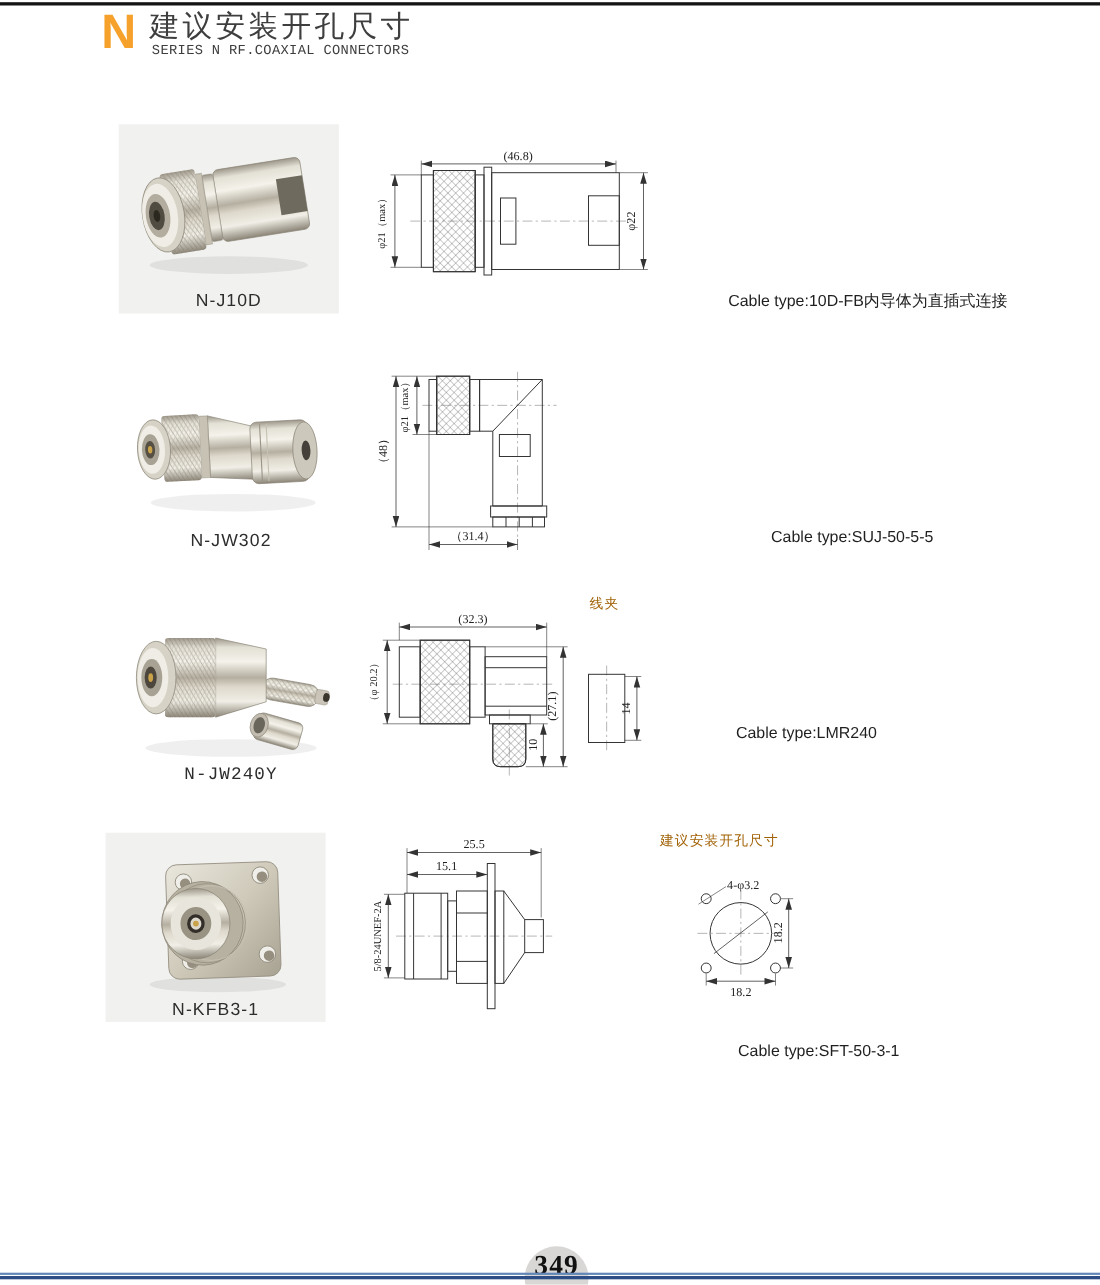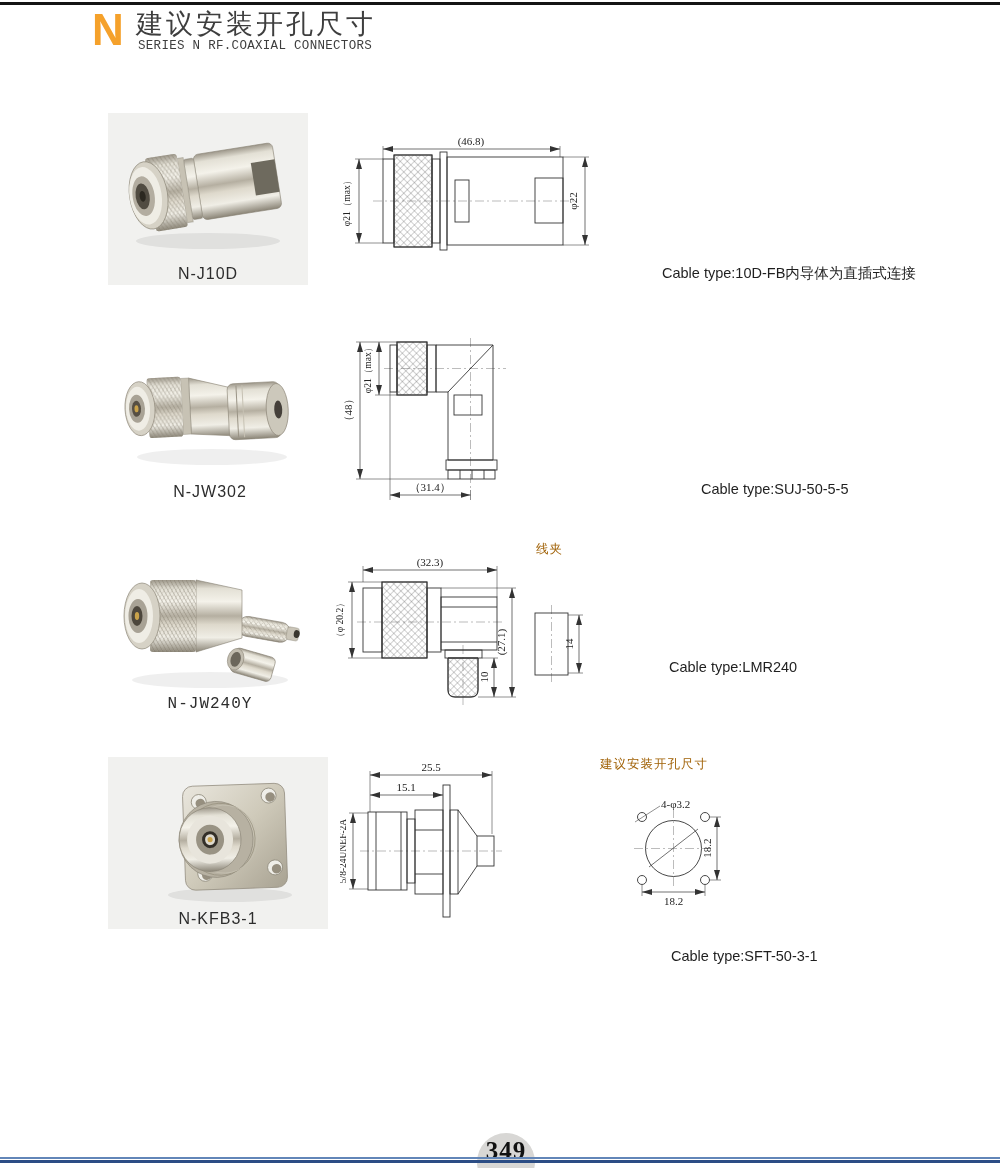--- a/index.html
+++ b/index.html
@@ -224,21 +224,21 @@
     <line class="dim" x1="161" y1="113" x2="161" y2="152" marker-start="url(#a1)" marker-end="url(#a1)"></line>
     <text class="dt" x="155" y="132" text-anchor="middle" transform="rotate(-90 155 132)">10</text>
     <rect class="ol" x="202" y="68" width="33" height="62"></rect>
     <line class="ext" x1="235" y1="70" x2="250" y2="70"></line>
     <line class="ext" x1="235" y1="128" x2="250" y2="128"></line>
     <line class="dim" x1="246" y1="70" x2="246" y2="128" marker-start="url(#a1)" marker-end="url(#a1)"></line>
     <text class="dt" x="240" y="99" text-anchor="middle" transform="rotate(-90 240 99)">14</text>
   </svg>
   <div class="cable" style="left:669px; top:659px;text-align:center;">Cable type:LMR240</div>
 
-  <div class="photo-box gray" style="left:108px; top:757px; height:172px;padding-left:20px;">
+  <div class="photo-box gray" style="left:96px; top:757px; height:172px;">
     <svg width="200" height="150" viewBox="0 0 200 150">
       <defs>
         <linearGradient id="p4f" x1="0" y1="0" x2="1" y2="1">
           <stop offset="0" stop-color="#e9e6dd"></stop>
             <stop offset="0.5" stop-color="#cfcaba"></stop>
           <stop offset="1" stop-color="#a8a292"></stop>
         </linearGradient>
       </defs>
       <ellipse cx="102" cy="138" rx="62" ry="7" fill="#00000012"></ellipse>
       <g transform="rotate(-2 100 80)">

